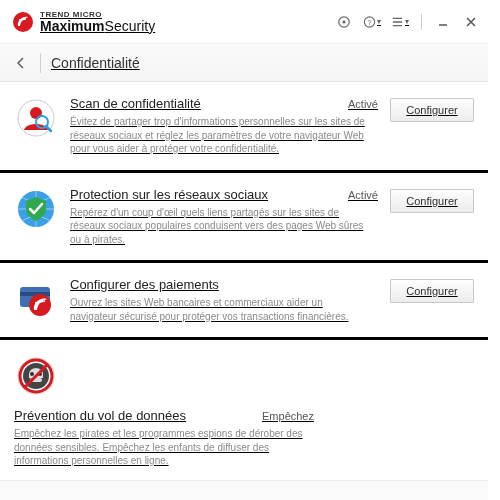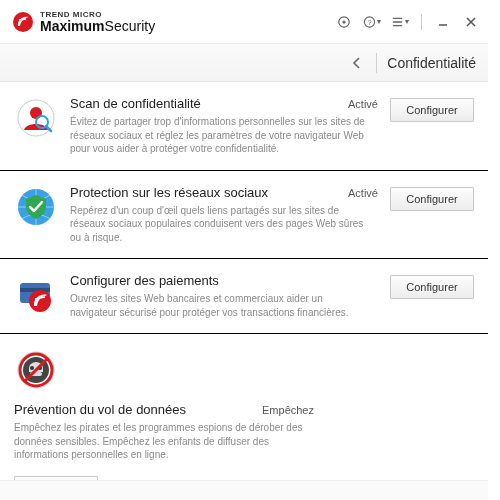--- a/index.html
+++ b/index.html
@@ -1,34 +1,34 @@
 <!DOCTYPE html>
 <html><head>
 <meta charset="utf-8">
 <style>
   * { box-sizing: border-box; margin: 0; padding: 0; }
   html, body { width: 500px; height: 500px; font-family: "Segoe UI", Arial, sans-serif; background: #fff; overflow: hidden; }
-  .window { width: 488px; height: 500px; display: flex; flex-direction: column; }
+  .window { width: 488px; height: 500px; display: flex; flex-direction: column; text-decoration: underline; }
   .titlebar { height: 44px; display: flex; align-items: center; padding: 0 8px 0 12px; border-bottom: 1px solid #eee; }
   .logo { width: 22px; height: 22px; display:flex; align-items:center; justify-content:center; margin-right: 6px;}
   .brand { display:flex; flex-direction: column; line-height: 1; }
   .brand-top { font-size: 8px; letter-spacing: .5px; color:#333; font-weight:600;}
   .brand-main { font-size: 14px; color:#111; }
   .brand-main b { font-weight: 700; }
   .brand-main .thin { font-weight: 300; }
   .tb-spacer { flex: 1; }
   .tb-icons { display:flex; align-items:center; gap: 10px; }
   .tb-btn { width: 18px; height: 18px; display:flex; align-items:center; justify-content:center; color:#555; cursor:pointer; font-size:12px;}
   .tb-sep { width:1px; height:16px; background:#ccc; margin:0 2px;}
-  .subheader { height: 38px; display:flex; align-items:center; padding: 0 12px; border-bottom: 1px solid #e6e6e6; background: linear-gradient(#fafafa,#f4f4f4); justify-content: flex-end; }
+  .subheader { height: 38px; display:flex; align-items:center; padding: 0 12px; border-bottom: 1px solid #e6e6e6; background: linear-gradient(#fafafa,#f4f4f4); }
   .back { width:18px;height:18px; display:flex;align-items:center;justify-content:center;color:#666; cursor:pointer; margin-right:6px;}
   .subheader-sep { width:1px; height:20px; background:#d0d0d0; margin:0 10px 0 4px;}
   .subheader-title { font-size: 14px; color:#333; }
   .list { flex:1; overflow:auto; }
-  .row { display:flex; align-items:flex-start; padding: 14px 14px; border-bottom:1px solid #000000; gap:12px;}
+  .row { display:flex; align-items:flex-start; padding: 14px 14px; border-bottom:3px solid #000000; gap:12px;}
   .row:last-child { border-bottom:none;flex-direction:column;}
   .icon-cell { width:44px; display:flex; justify-content:center; padding-top:2px;}
   .text-cell { flex:1; }
   .title-line { display:flex; align-items:baseline; gap:10px; }
   .row-title { font-size: 13px; color:#222; font-weight:400; flex:1;}
   .row-status { font-size: 11px; color:#555; white-space:nowrap;}
   .row-desc { font-size: 10px; color:#8a8a8a; line-height:1.35; margin-top:4px; max-width: 300px;}
   .btn-cell { width:84px; display:flex; align-items:flex-start; padding-top:2px;}
   .cfg-btn { width:84px; height:24px; font-size:11px; color:#333; background: linear-gradient(#fdfdfd,#ececec); border:1px solid #c8c8c8; border-radius:1px; cursor:pointer; display:flex; align-items:center; justify-content:center;}
   svg { display:block; }
@@ -126,21 +126,21 @@
         <path d="M2 20 h36 M20 2 v36 M6 8 C14 14 26 14 34 8 M6 32 C14 26 26 26 34 32" stroke="#8FD0F5" stroke-width="1" fill="none"></path>
         <path d="M20 8 l10 4 v8 c0 8 -10 12 -10 12 s-10 -4 -10 -12 v-8 z" fill="#2FA84F"></path>
         <path d="M14 20 l4 4 l8 -9" stroke="#fff" stroke-width="2.5" fill="none" stroke-linecap="round" stroke-linejoin="round"></path>
       </svg>
     </div>
     <div class="text-cell">
       <div class="title-line">
         <span class="row-title">Protection sur les réseaux sociaux</span>
         <span class="row-status">Activé</span>
       </div>
-      <div class="row-desc">Repérez d'un coup d'œil quels liens partagés sur les sites de réseaux sociaux populaires conduisent vers des pages Web sûres ou à risque.</div>
+      <div class="row-desc">Repérez d'un coup d'œil quels liens partagés sur les sites de réseaux sociaux populaires conduisent vers des pages Web sûres ou à pirates.</div>
     </div>
     <div class="btn-cell">
           <div class="cfg-btn">Configurer</div>
         </div>
   </div>
 
   <div class="row">
     <div class="icon-cell">
       <svg width="40" height="40" viewBox="0 0 40 40">
         <rect x="4" y="8" width="30" height="20" rx="3" fill="#3F6FB5"></rect>

